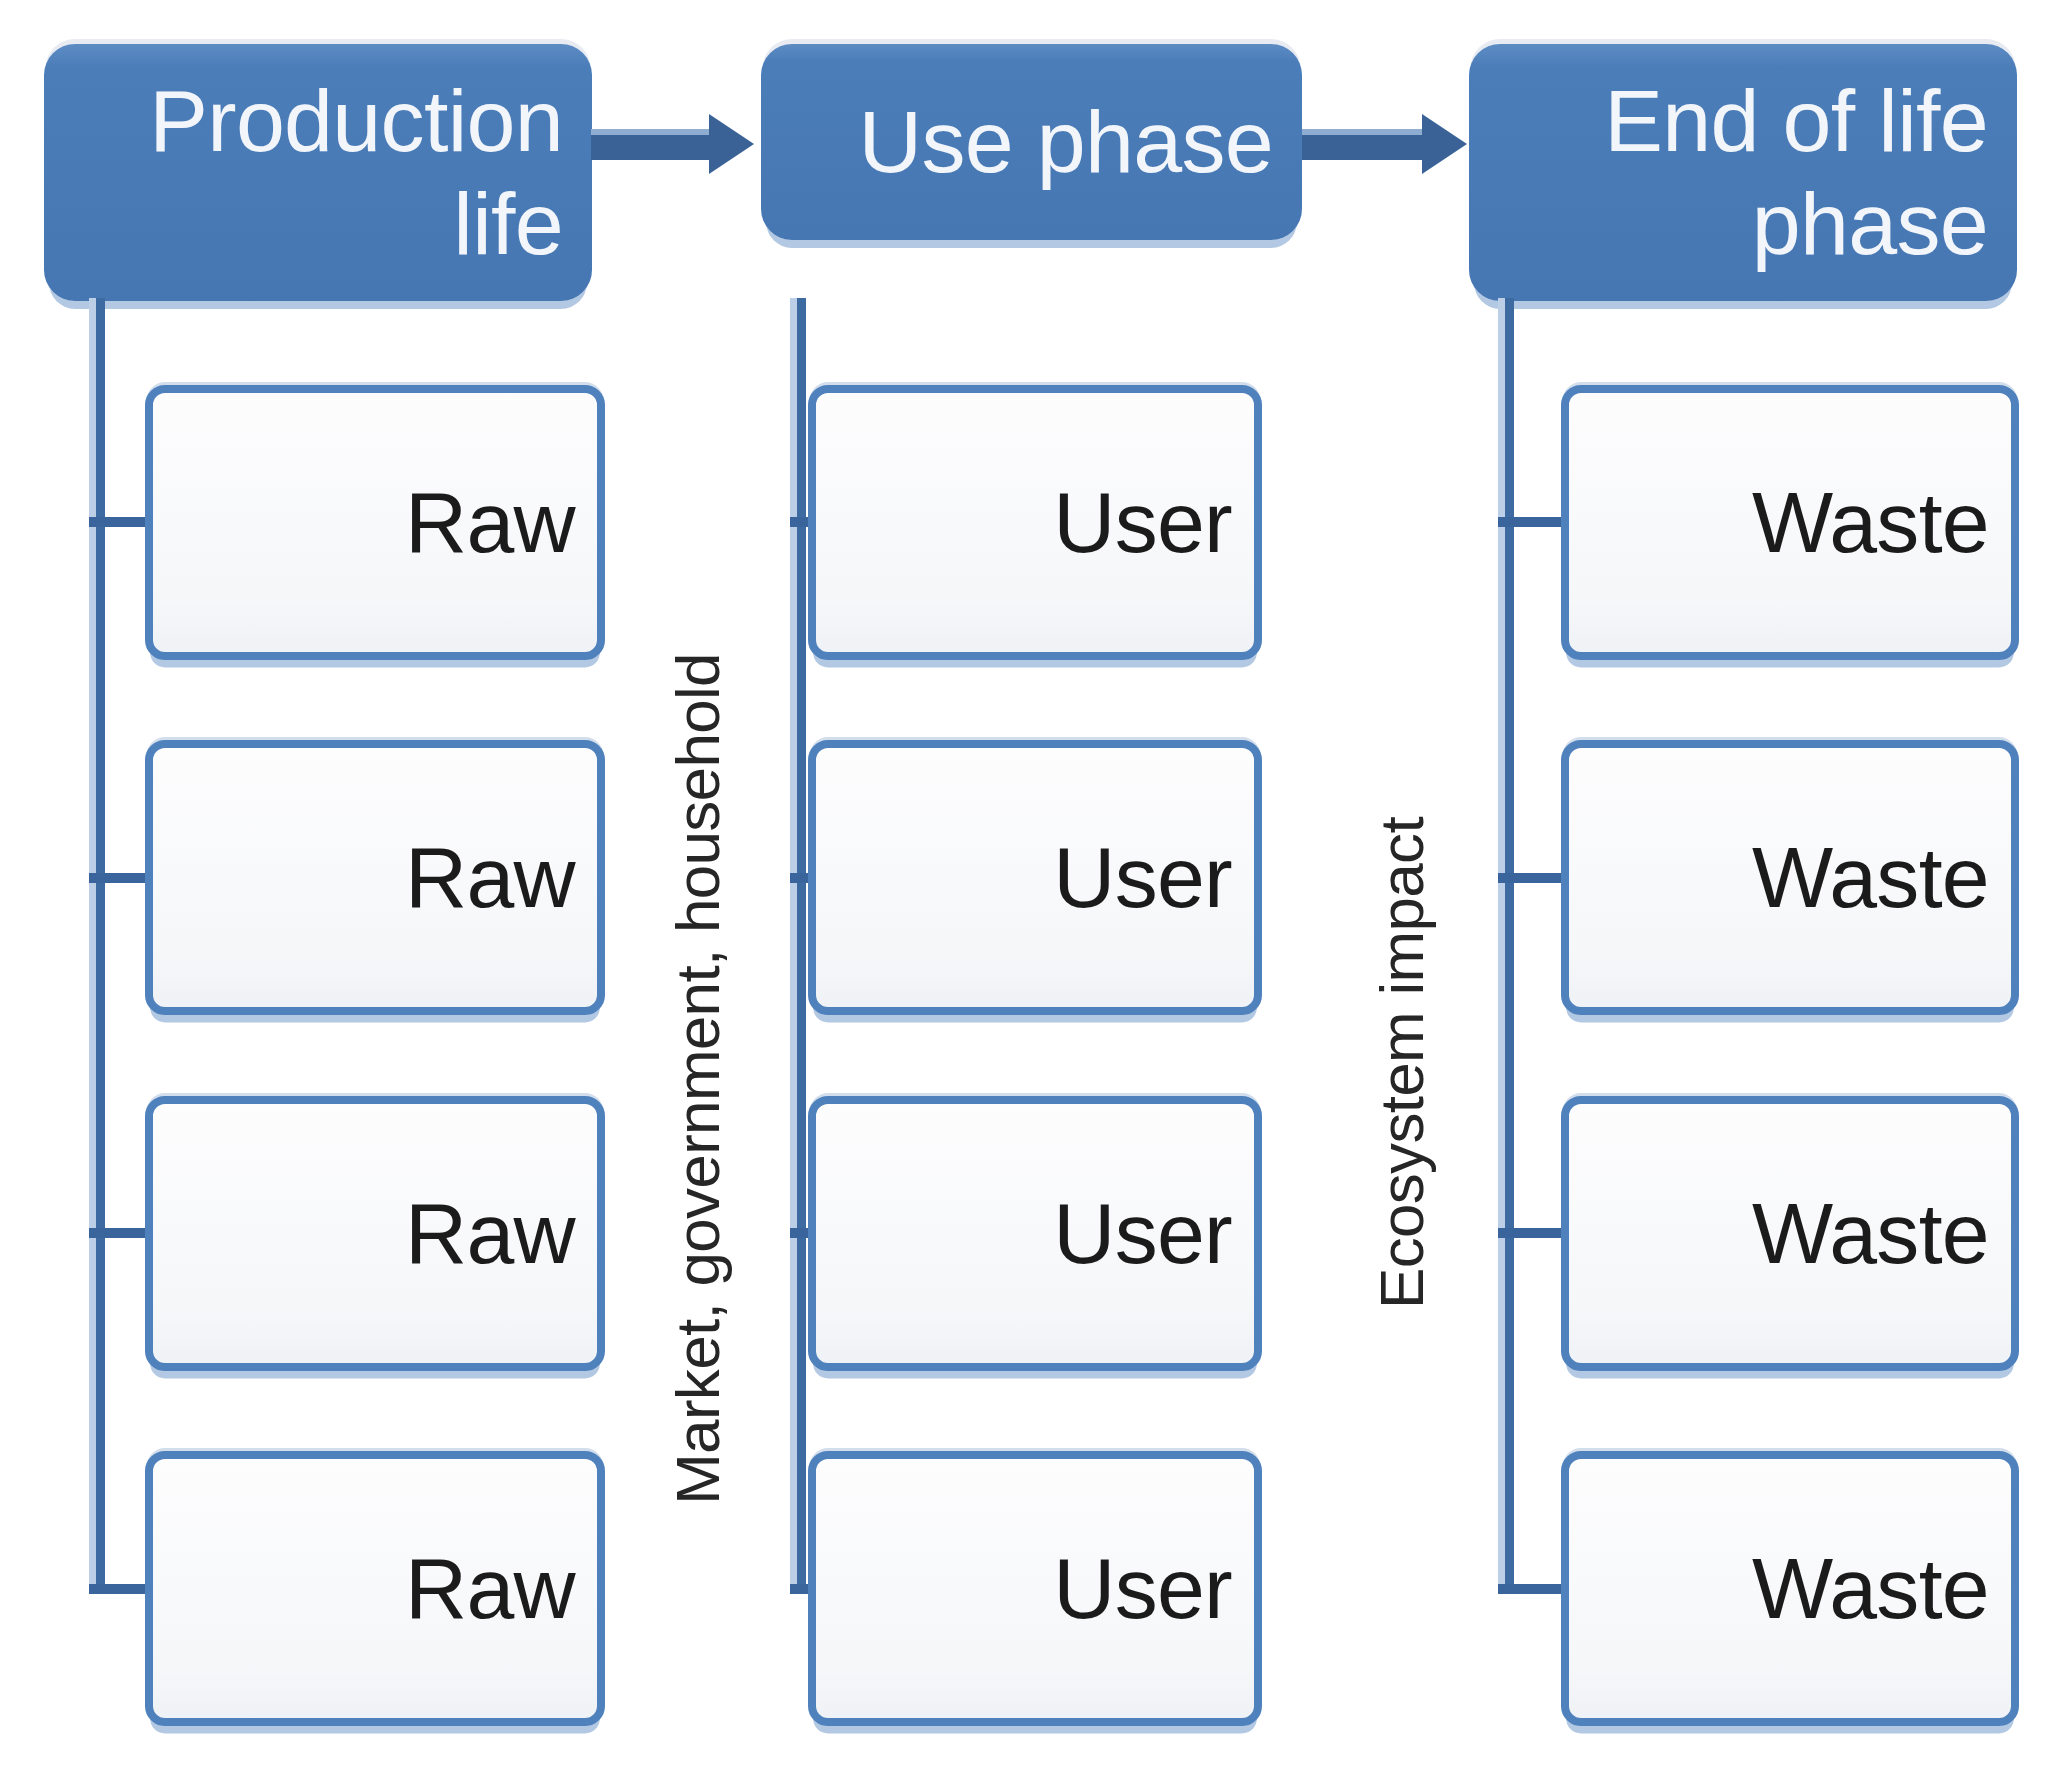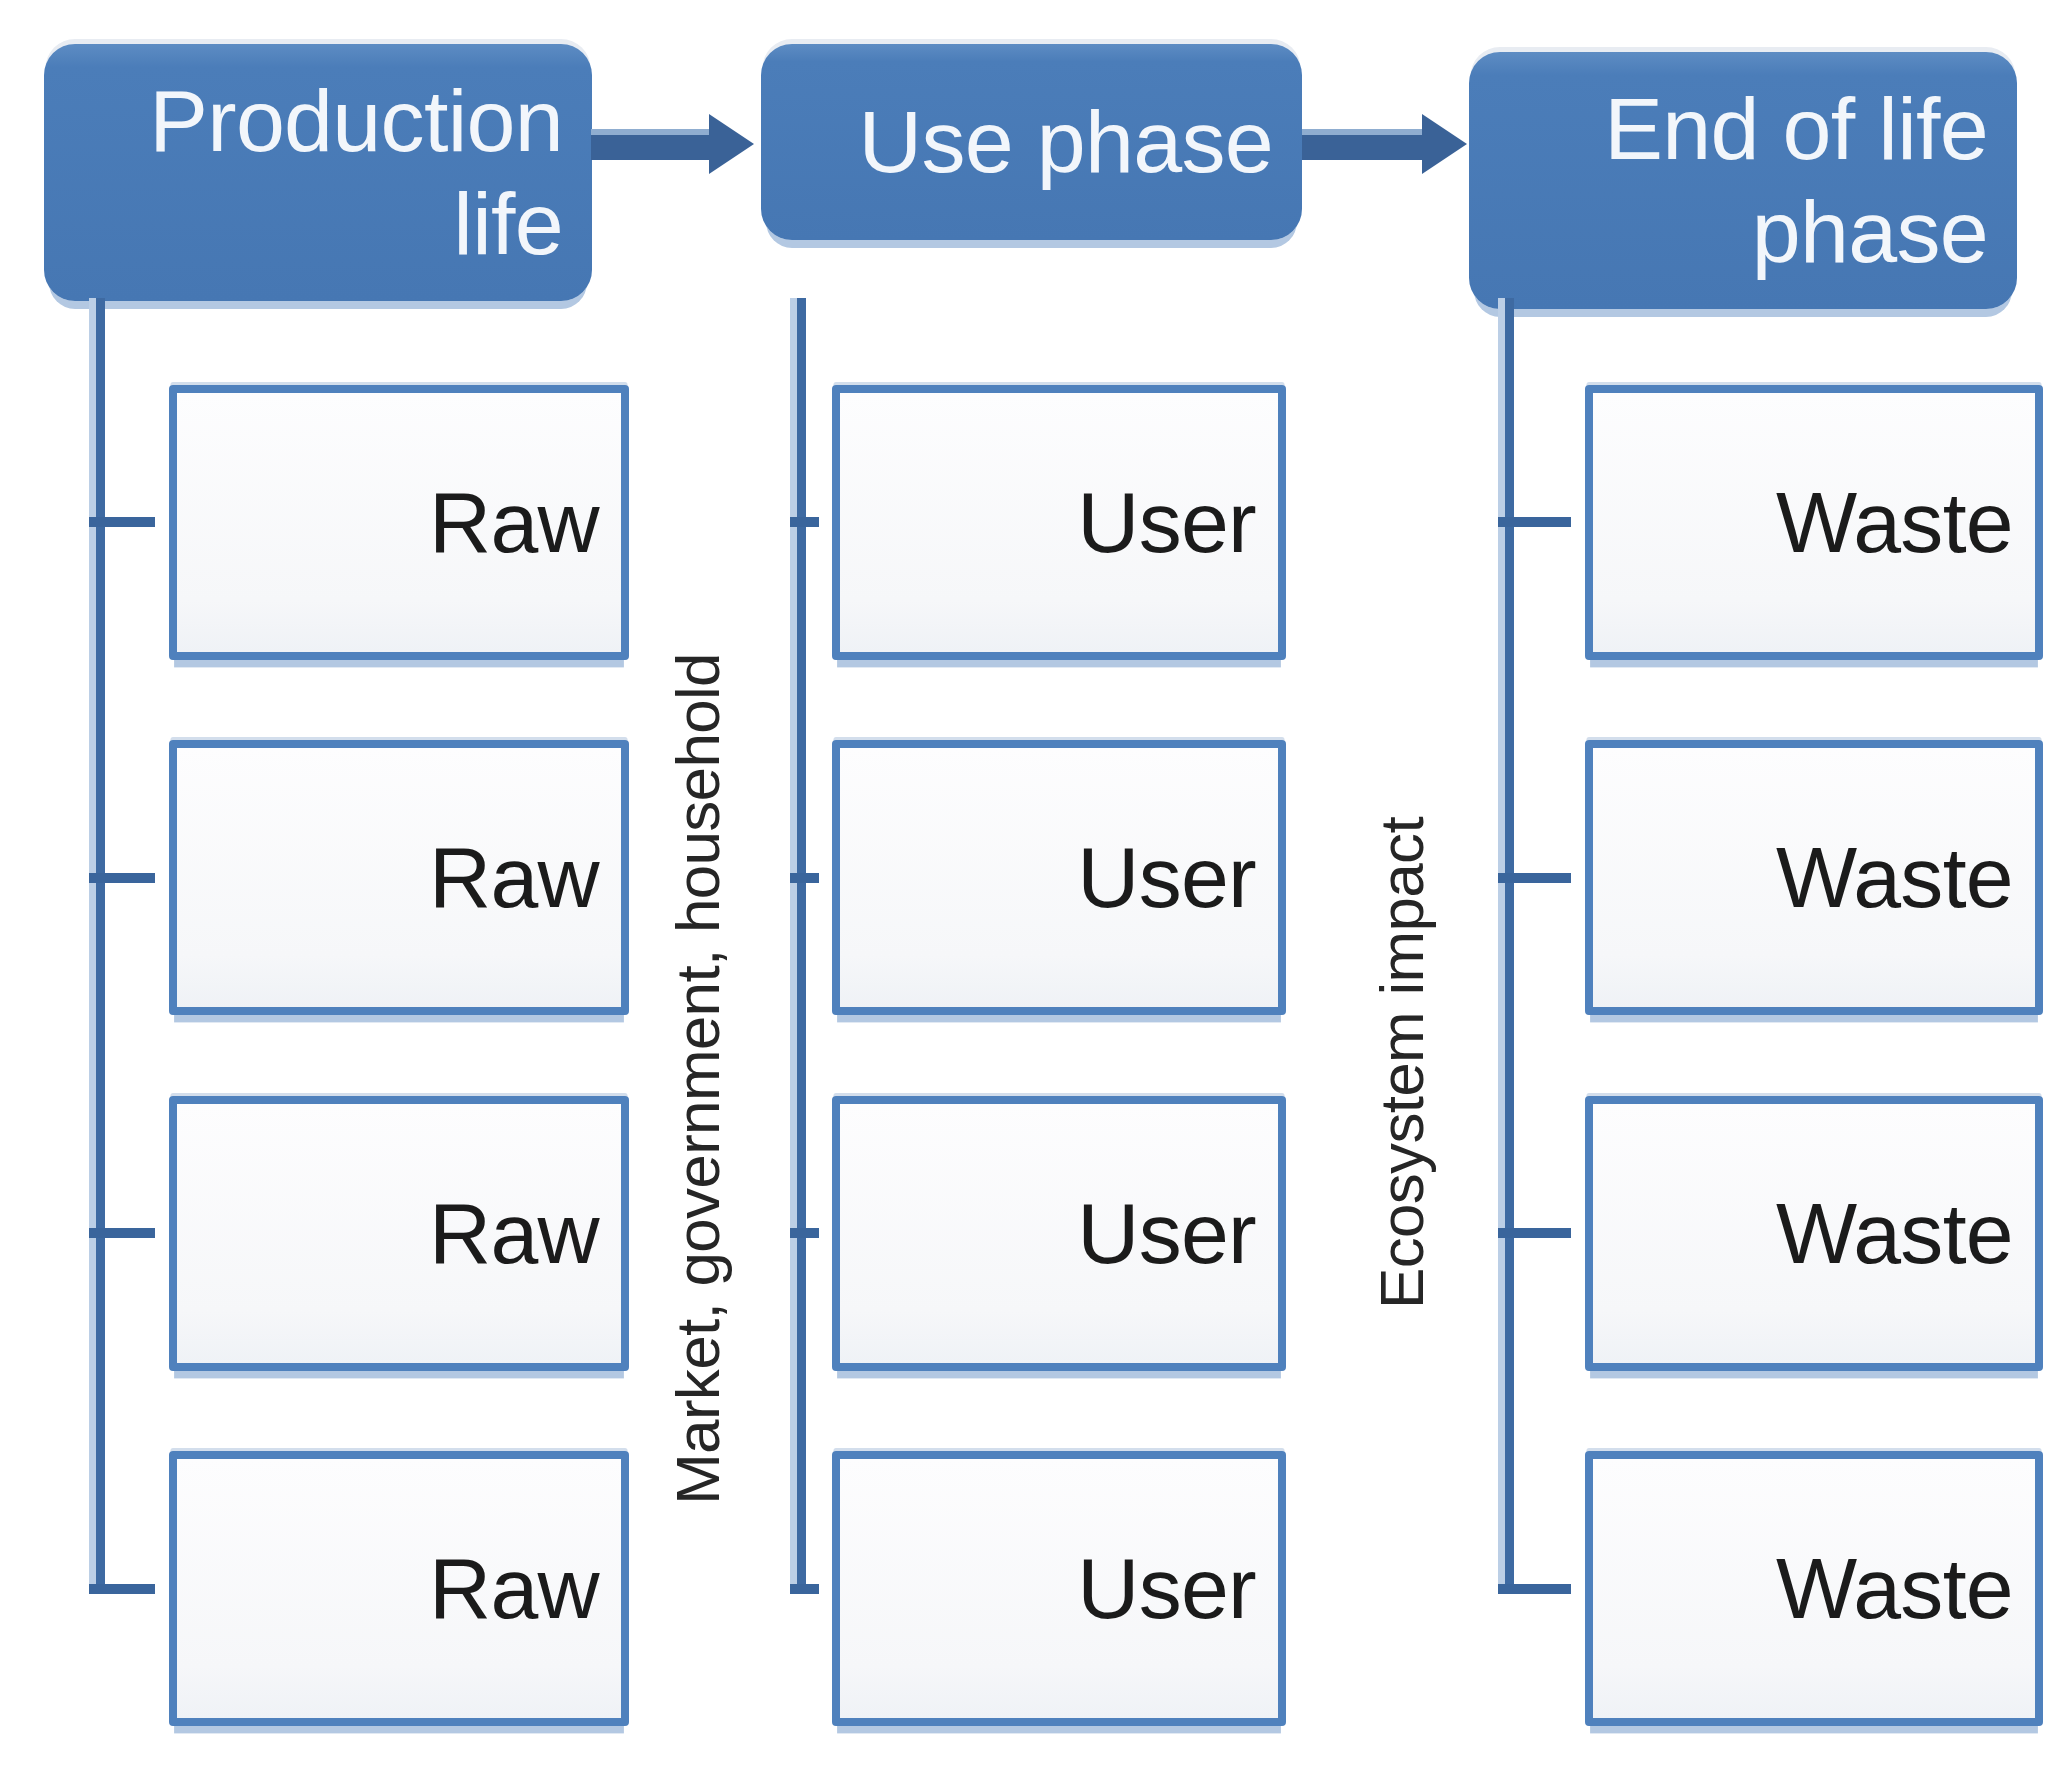--- a/index.html
+++ b/index.html
@@ -22,25 +22,24 @@
     border-radius:31px;
     box-shadow:0 -6.6px 0 -1.5px #e8ecf2, 0 13px 0 -5.1px #b3c8e2;
   }
   .node-box{
     position:absolute;
     display:flex;align-items:center;justify-content:flex-end;
     box-sizing:border-box;
     padding:0 22px 0 14.7px;
     background:linear-gradient(180deg,#fdfdfe 0%,#f6f7f9 80%,#eff2f6 100%);
     border:8px solid #4f81bd;
-    border-radius:4px;
+    border-radius:20px;
     color:#1b1b1b;
     font-size:86px;letter-spacing:-0.7px;
     box-shadow:0 -4.4px 0 -1.5px #d3deec, 0 12.5px 0 -5.1px #b3c8e2;
-    margin-left:24px;
   }
   .vline{
     position:absolute;
     width:16px;
     background:linear-gradient(90deg,#bccfe6 0 45%,#3e6aa2 45% 100%);
   }
   .stub{
     position:absolute;
     height:10.3px;
     background:#3a659c;
@@ -86,21 +85,21 @@
       <div class="phase-header" style="left: 761px; top: 44px; width: 541px; height: 196px;">Use phase</div>
       <div class="vline" style="left: 790px; top: 298px; height: 1291px;"></div>
       <div class="stub" style="left: 790px; top: 517px; width: 29px;"></div>
       <div class="node-box" style="left: 808px; top: 385px; width: 454px; height: 275px;">User</div>
       <div class="stub" style="left: 790px; top: 873px; width: 29px;"></div>
       <div class="node-box" style="left: 808px; top: 740px; width: 454px; height: 275px;">User</div>
       <div class="stub" style="left: 790px; top: 1228px; width: 29px;"></div>
       <div class="node-box" style="left: 808px; top: 1096px; width: 454px; height: 275px;">User</div>
       <div class="stub" style="left: 790px; top: 1584px; width: 29px;"></div>
       <div class="node-box" style="left: 808px; top: 1451px; width: 454px; height: 275px;">User</div>
-      <div class="phase-header" style="left: 1469px; top: 52px; width: 548px; height: 257px;">End of life phase</div>
+      <div class="phase-header" style="left: 1469px; top: 44px; width: 548px; height: 257px;">End of life phase</div>
       <div class="vline" style="left: 1498px; top: 298px; height: 1291px;"></div>
       <div class="stub" style="left: 1498px; top: 517px; width: 73px;"></div>
       <div class="node-box" style="left: 1561px; top: 385px; width: 458px; height: 275px;">Waste</div>
       <div class="stub" style="left: 1498px; top: 873px; width: 73px;"></div>
       <div class="node-box" style="left: 1561px; top: 740px; width: 458px; height: 275px;">Waste</div>
       <div class="stub" style="left: 1498px; top: 1228px; width: 73px;"></div>
       <div class="node-box" style="left: 1561px; top: 1096px; width: 458px; height: 275px;">Waste</div>
       <div class="stub" style="left: 1498px; top: 1584px; width: 73px;"></div>
       <div class="node-box" style="left: 1561px; top: 1451px; width: 458px; height: 275px;">Waste</div>
       <div class="arrow-shaft" style="left: 591px; top: 129px; width: 124px;"></div>

